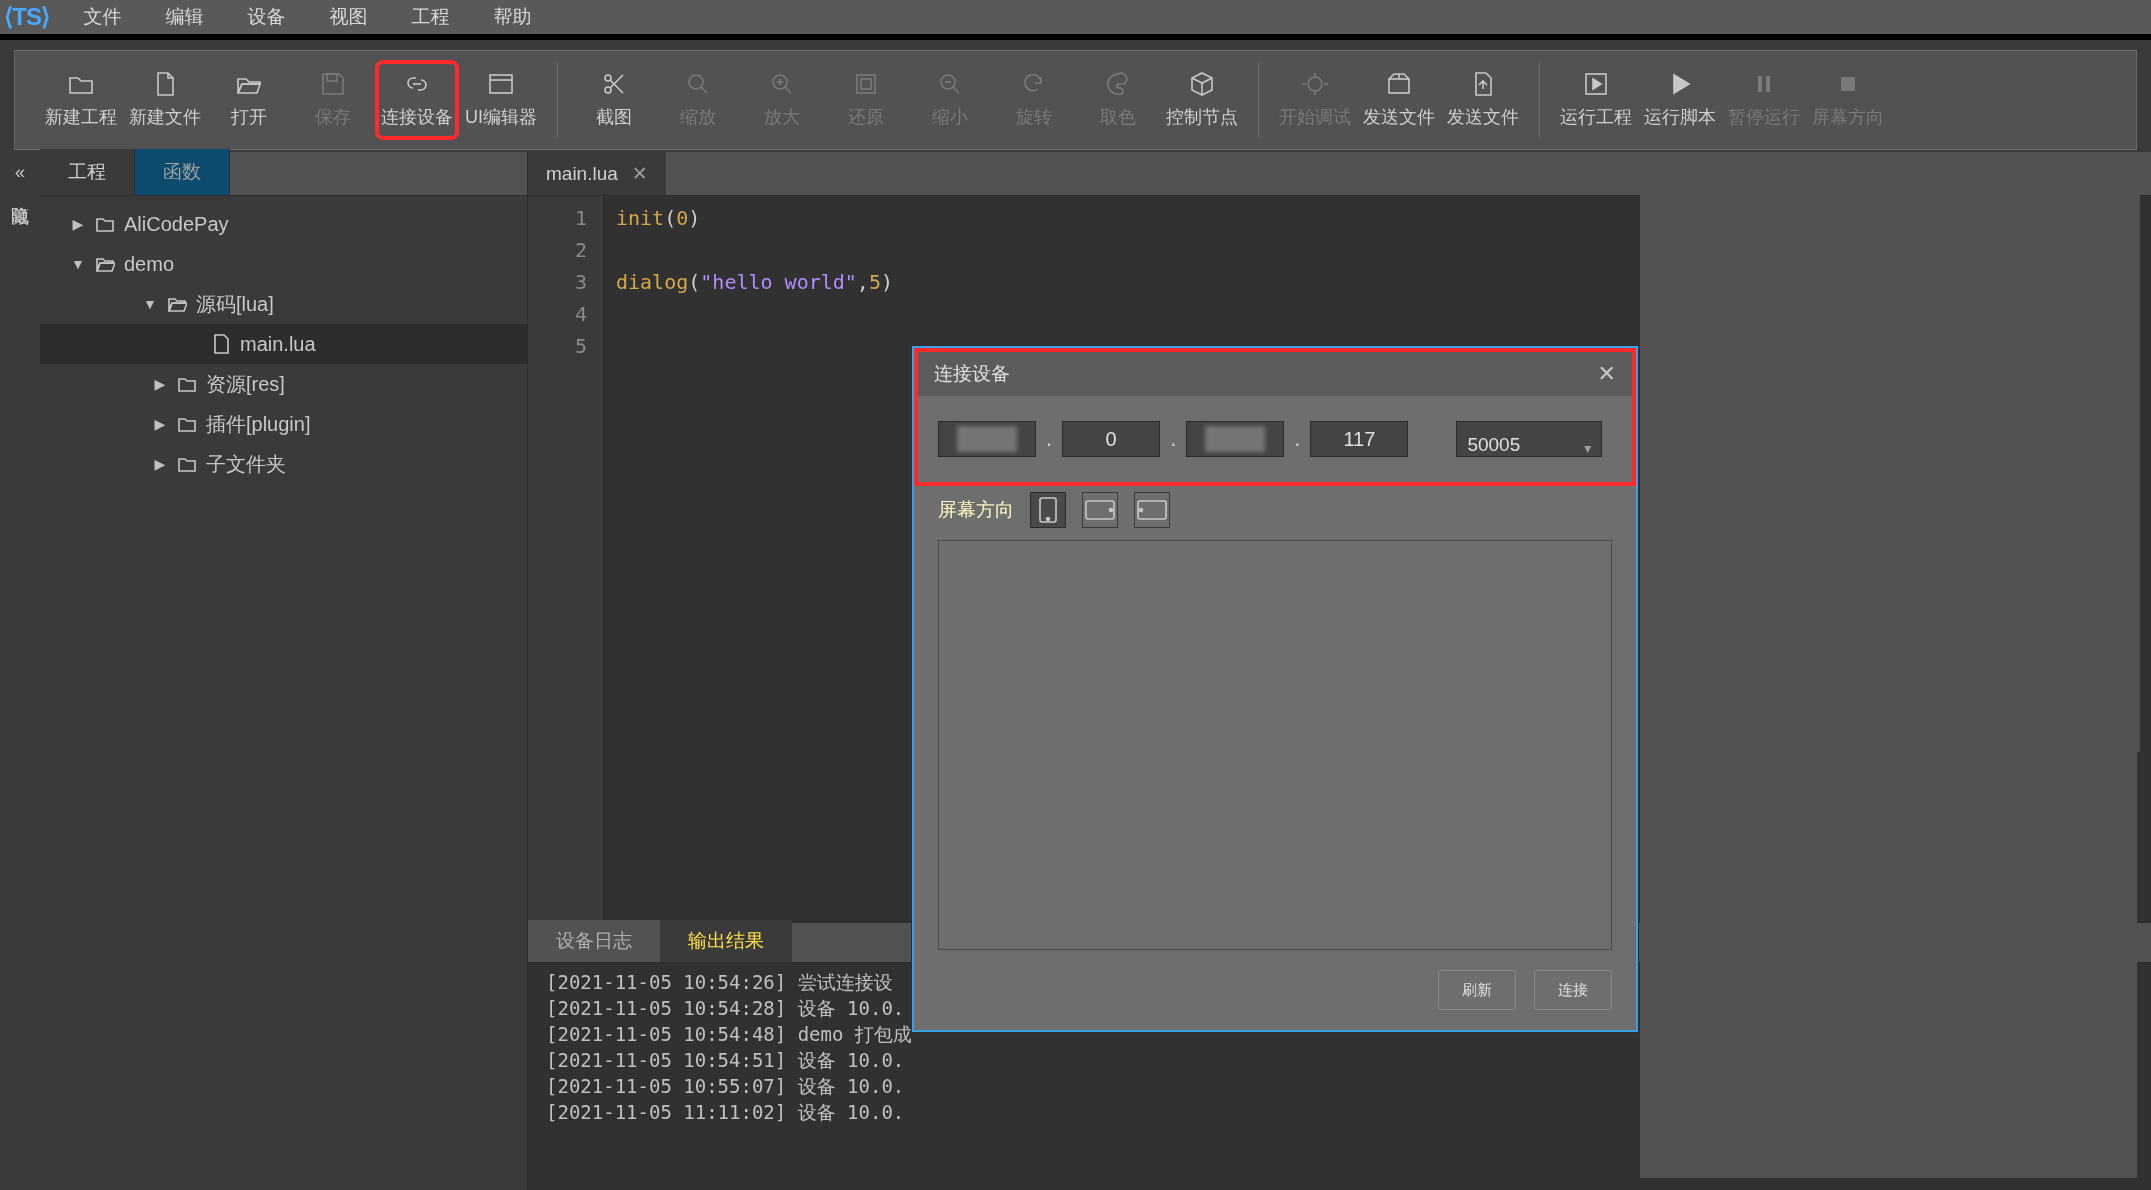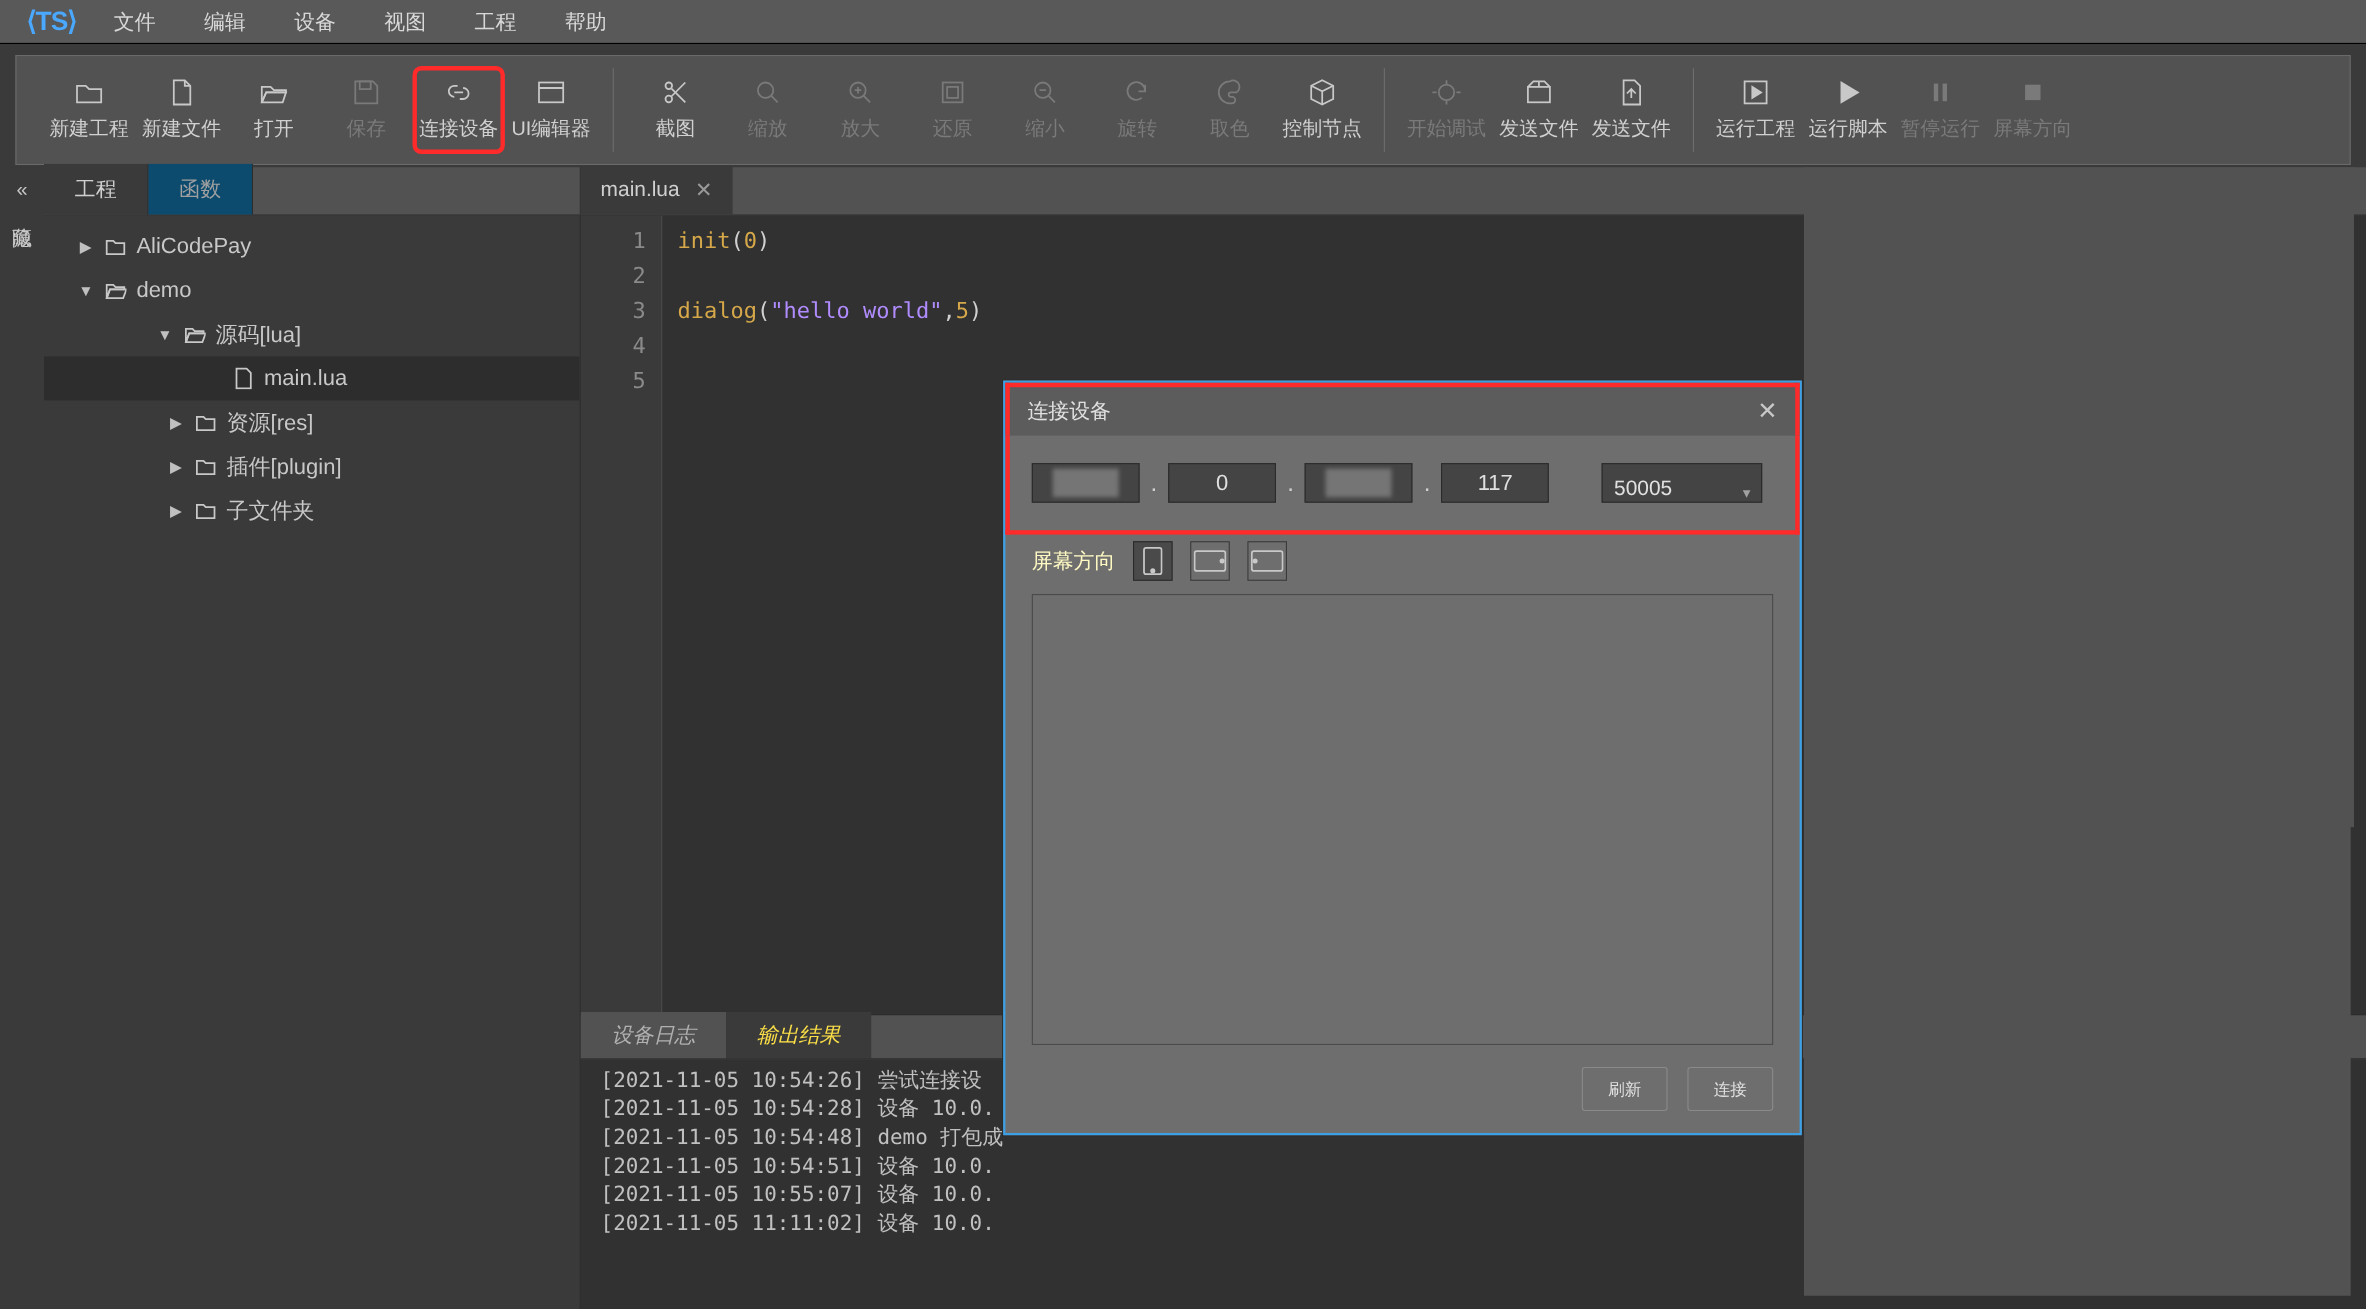--- a/index.html
+++ b/index.html
@@ -11,22 +11,22 @@
     color: #c8c8c8;
     position: relative;
   }
 
   
   .menubar {
     height: 40px;
     display: flex;
     align-items: center;
     background: #595959;
-    padding: 0 20px;
-    border-bottom: 1px solid #000000;
+    padding: 0 0;
+    border-bottom: 6px solid #000000;
   }
   .logo {
     color: #4aa8ff;
     font-weight: bold;
     font-size: 24px;
     padding: 0 12px 0 4px;
     letter-spacing: -1px;
   }
   .menubar-item {
     padding: 0 22px;
@@ -213,21 +213,20 @@
     display: flex;
     align-items: flex-end;
     background: #525252;
     border-bottom: 1px solid #2d2d2d;
   }
   .output-tab {
     padding: 8px 28px;
     background: #525252;
     color: #b0b0b0;
     cursor: pointer;
-    font-style: italic;
   }
   .output-tab.active { background: #3a3a3a; color: #fde047; }
   .output-body {
     flex: 1;
     padding: 6px 18px;
     font-family: Consolas, monospace;
     font-size: 19px;
     color: #c0c0c0;
     overflow: hidden;
   }

